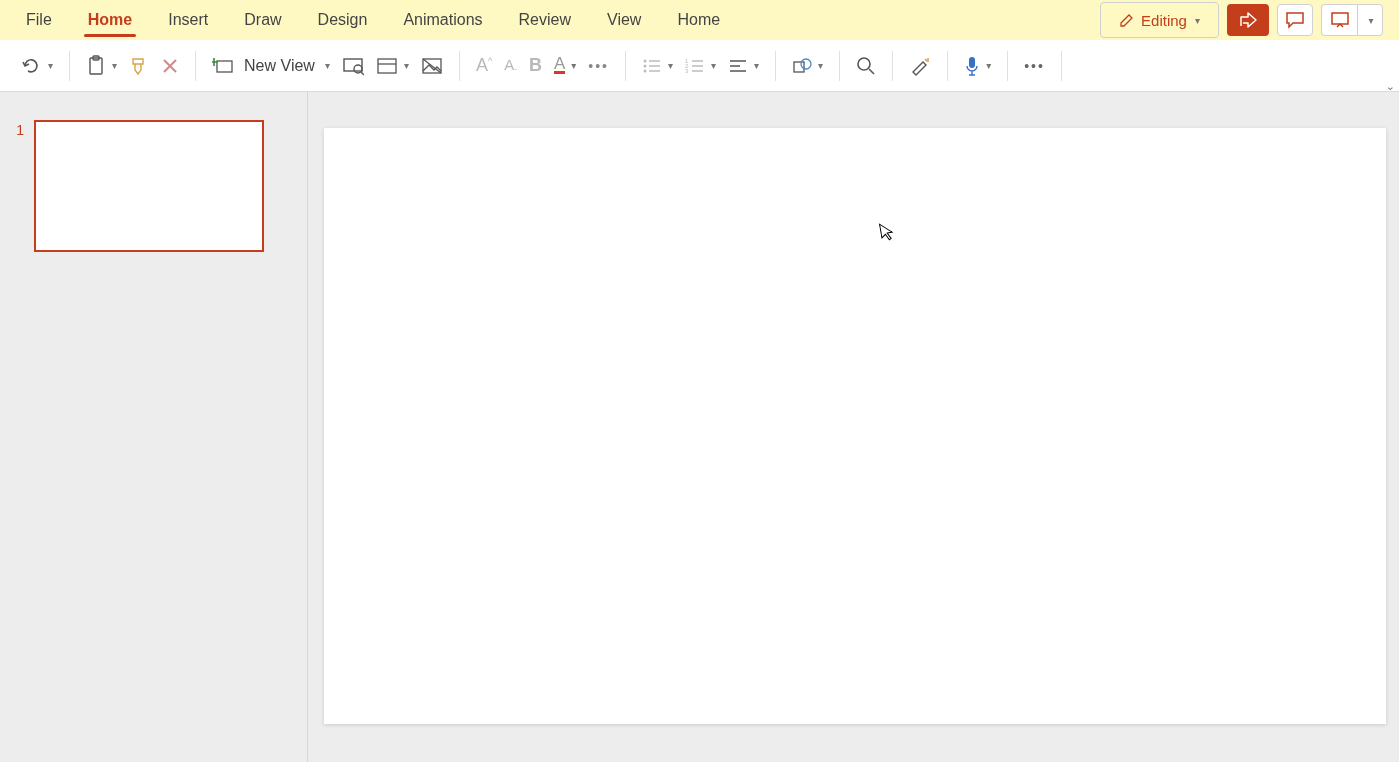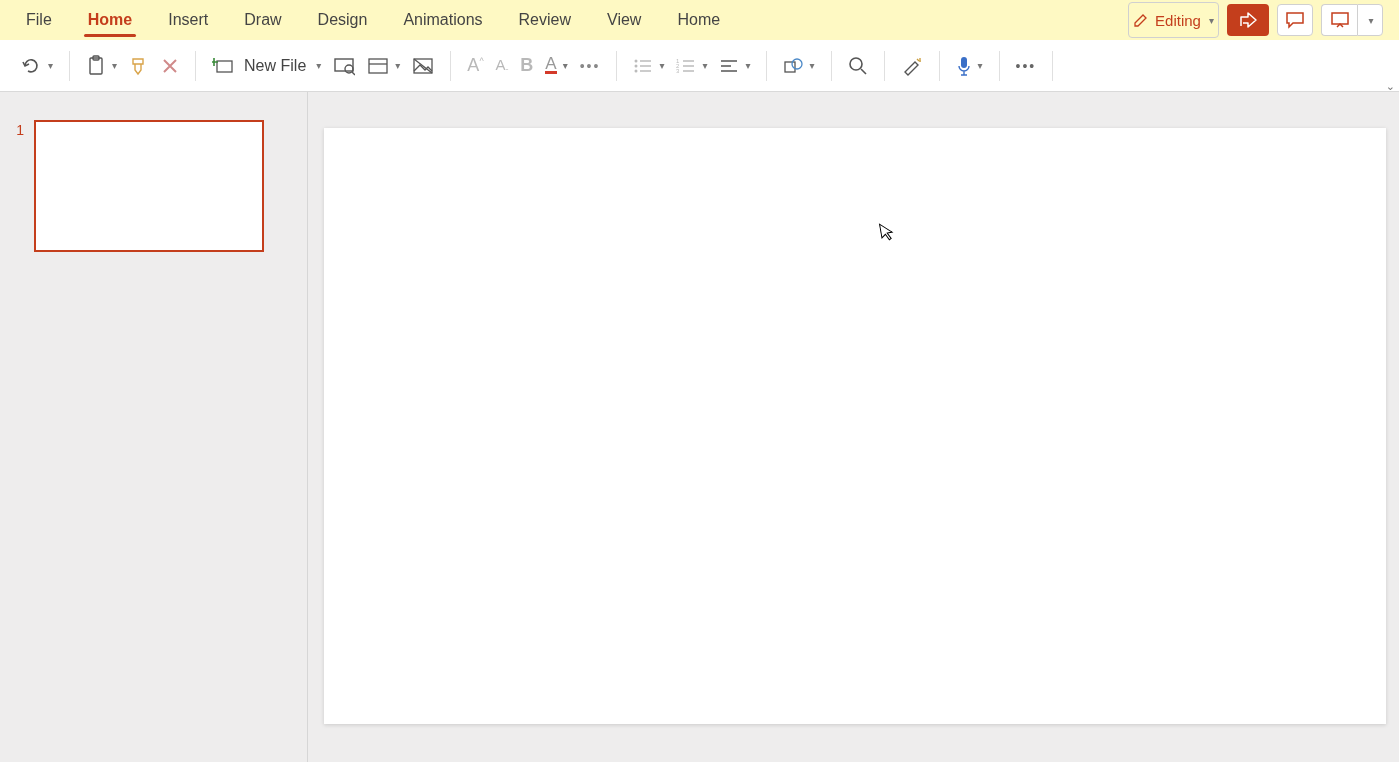--- a/index.html
+++ b/index.html
@@ -48,21 +48,21 @@
   display: flex;
   align-items: center;
   gap: 8px;
   padding-right: 8px;
 }
 .editing-btn {
   display: flex;
   align-items: center;
   border: 1px solid #d0d0d0;
   border-radius: 4px;
-  padding: 4px 4px;
+  padding: 4px 18px;
   gap: 6px;
   color: #c43e1c;
   font-size: 15px;
   height: 36px;
 }
 .share-btn {
   width: 42px;
   height: 32px;
   background: #c43e1c;
   border-radius: 4px;
@@ -231,21 +231,21 @@
     <svg width="18" height="18" viewBox="0 0 18 18">
         <path d="M3 3 L15 15 M15 3 L3 15" stroke="#d08a8a" stroke-width="2"></path>
       </svg>
   </div>
   <div class="tb-sep"></div>
   <div class="tb-item">
     <svg width="22" height="20" viewBox="0 0 22 20">
         <rect x="5" y="5" width="15" height="11" fill="none" stroke="#555" stroke-width="1.3"></rect>
         <path d="M2 2 V10 M 0 6 H6" stroke="#3a8a3a" stroke-width="1.6"></path>
       </svg>
-    <span class="newslide-label">New File</span>
+    <span class="newslide-label">New View</span>
     <span class="chev">▾</span>
   </div>
   <div class="tb-item">
     <svg width="22" height="20" viewBox="0 0 22 20">
         <rect x="2" y="3" width="18" height="12" fill="none" stroke="#555" stroke-width="1.4"></rect>
         <circle cx="16" cy="13" r="4" fill="none" stroke="#555" stroke-width="1.4"></circle>
         <path d="M19 16 L22 19" stroke="#555" stroke-width="1.4"></path>
       </svg>
   </div>
   <div class="tb-item">

